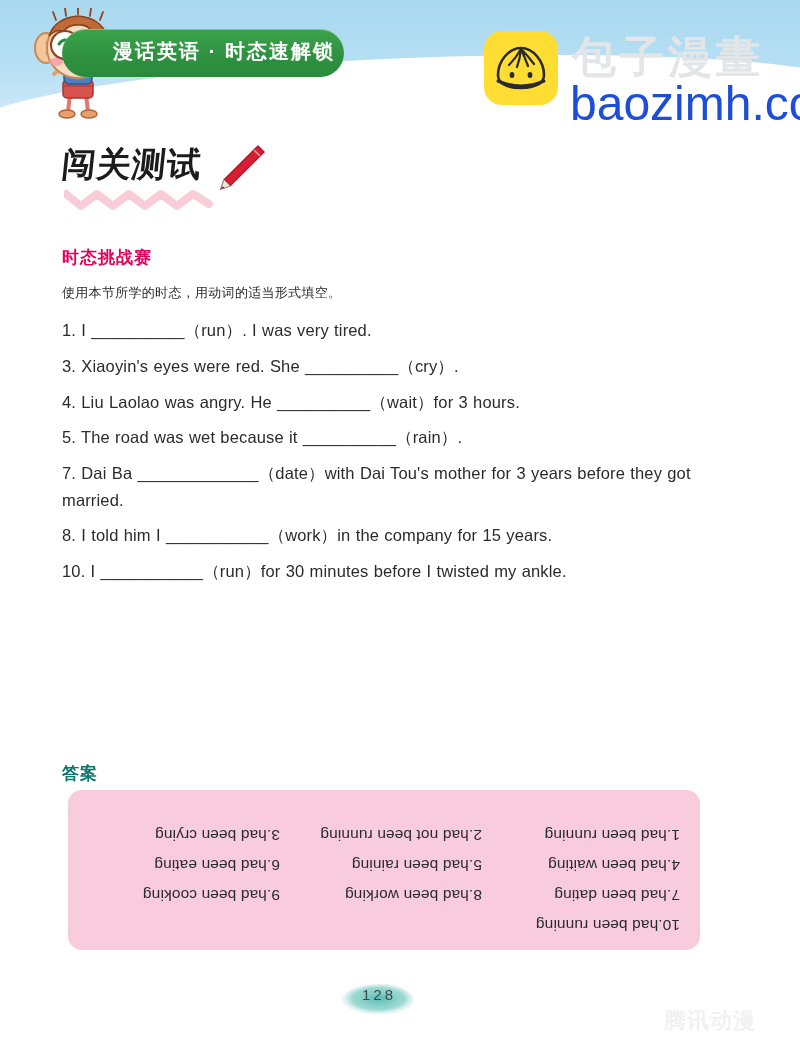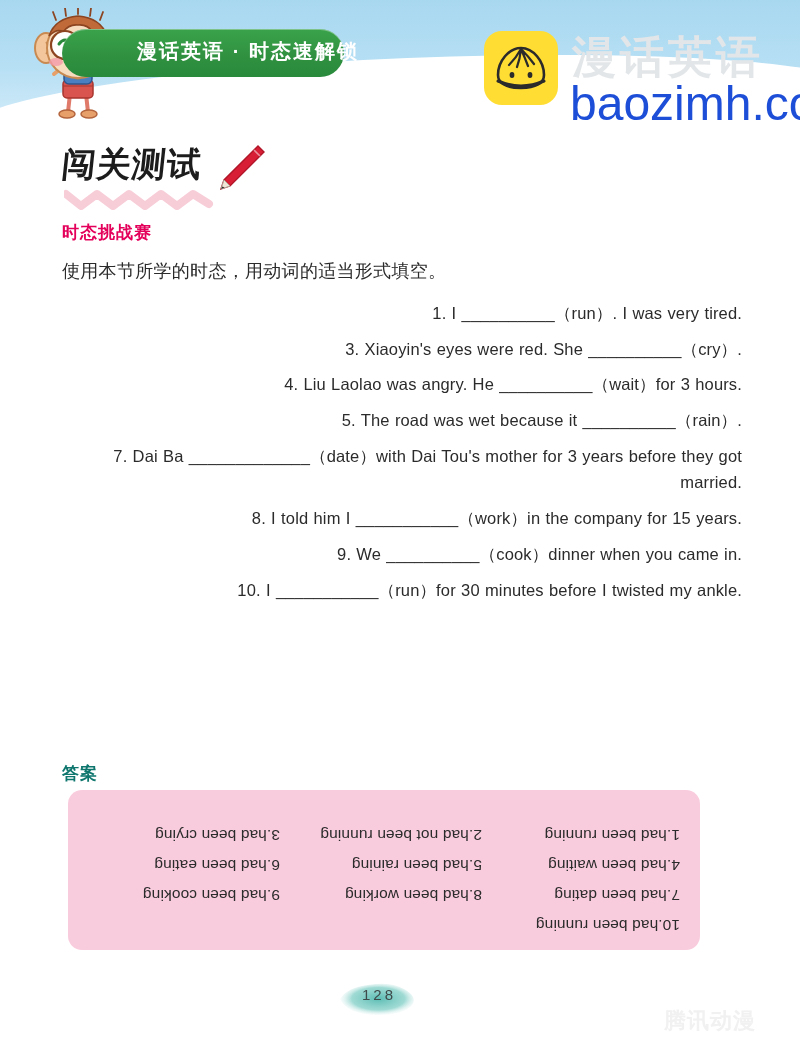--- a/index.html
+++ b/index.html
@@ -68,21 +68,20 @@
     position: absolute;
     left: 108px;
     top: 38px;
     width: 232px;
     text-align: center;
     font-size: 20px;
     font-weight: bold;
     letter-spacing: 2px;
     color: #ffffff;
     white-space: nowrap;
-    margin-left: 24px;
   }
 
   
   .mascot {
     position: absolute;
     left: 30px;
     top: 8px;
     width: 96px;
     height: 112px;
   }
@@ -155,50 +154,49 @@
     left: 2px;
     top: 46px;
     width: 158px;
     height: 22px;
   }
 
   
   .content {
     position: absolute;
     left: 62px;
-    top: 221px;
+    top: 246px;
     width: 680px;
   }
   .sub-head {
     font-size: 17px;
     font-weight: bold;
     color: #e4005a;
     letter-spacing: 1px;
     margin: 0 0 14px 0;
   }
   .instruction {
-    font-size: 18px;
+    font-size: 13px;
     line-height: 1.55;
     color: #2b2b2b;
     margin: 0 0 14px 0;
     letter-spacing: .3px;
   }
   .q-list {
     list-style: none;
     margin: 0;
     padding: 0;
   }
   .q-item {
     font-size: 16.5px;
     line-height: 1.62;
     color: #2b2b2b;
     margin: 0 0 9px 0;
     letter-spacing: .15px;
     word-spacing: .5px;
-    text-align: right;
   }
 
   
   .ans-head {
     position: absolute;
     left: 62px;
     top: 762px;
     font-size: 17px;
     font-weight: bold;
     color: #0f766e;
@@ -312,21 +310,21 @@
 
   <div class="wm-logo">
     <svg class="wm-bun" viewBox="0 0 58 48">
       <path d="M29 3 C17 3 6 16 6 30 C6 38 14 43 29 43 C44 43 52 38 52 30 C52 16 41 3 29 3 Z" fill="#ffdd33" stroke="#2b2b2b" stroke-width="2.6"></path>
       <path d="M29 4 q-5 9 -12 16 M29 4 q-1 10 -4 18 M29 4 q4 9 7 17 M29 4 q8 8 13 15" stroke="#2b2b2b" stroke-width="2.2" fill="none" stroke-linecap="round"></path>
       <ellipse cx="20" cy="30" rx="2.4" ry="3" fill="#2b2b2b"></ellipse>
       <ellipse cx="38" cy="30" rx="2.4" ry="3" fill="#2b2b2b"></ellipse>
       <path d="M6 36 q23 10 46 0" stroke="#2b2b2b" stroke-width="3" fill="none" stroke-linecap="round"></path>
     </svg>
   </div>
-  <div class="wm-cn">漫话英语</div>
+  <div class="wm-cn">包子漫畫</div>
   <div class="wm-en">baozimh.com</div>
 </div>
 
 <div class="sec-title-wrap">
   <div class="sec-title">闯关测试</div>
   <svg class="pencil" viewBox="0 0 60 60">
     <path d="M48 6 L54 12 L20 46 L11 49 L14 40 Z" fill="#d81e34" stroke="#b01528" stroke-width="1.4"></path>
     <path d="M14 40 L20 46 L11 49 Z" fill="#f0e6d8" stroke="#b0a496" stroke-width="1"></path>
     <path d="M12.5 46.5 L14.5 47.5 L11 49 Z" fill="#2b2b2b"></path>
     <path d="M44 10 L50 16" stroke="#ffffff" stroke-width="1.6" opacity=".5"></path>
@@ -339,21 +337,20 @@
 <div class="content">
   <h2 class="sub-head">时态挑战赛</h2>
   <p class="instruction">使用本节所学的时态，用动词的适当形式填空。</p>
   <ol class="q-list">
     <li class="q-item">1. I __________（run）. I was very tired.</li>
     <li class="q-item">3. Xiaoyin's eyes were red. She __________（cry）.</li>
     <li class="q-item">4. Liu Laolao was angry. He __________（wait）for 3 hours.</li>
     <li class="q-item">5. The road was wet because it __________（rain）.</li>
     <li class="q-item">7. Dai Ba _____________（date）with Dai Tou's mother for 3 years before they got married.</li>
     <li class="q-item">8. I told him I ___________（work）in the company for 15 years.</li>
-    <li class="q-item">9. We __________（cook）dinner when you came in.</li>
     <li class="q-item">10. I ___________（run）for 30 minutes before I twisted my ankle.</li>
   </ol>
 </div>
 
 <div class="ans-head">答案</div>
 <div class="ans-box">
   <div class="ans-inner">
     <div class="ans-row">
       <span class="ans-cell c1">10.had been running</span>
       <span class="ans-cell c2"></span>

